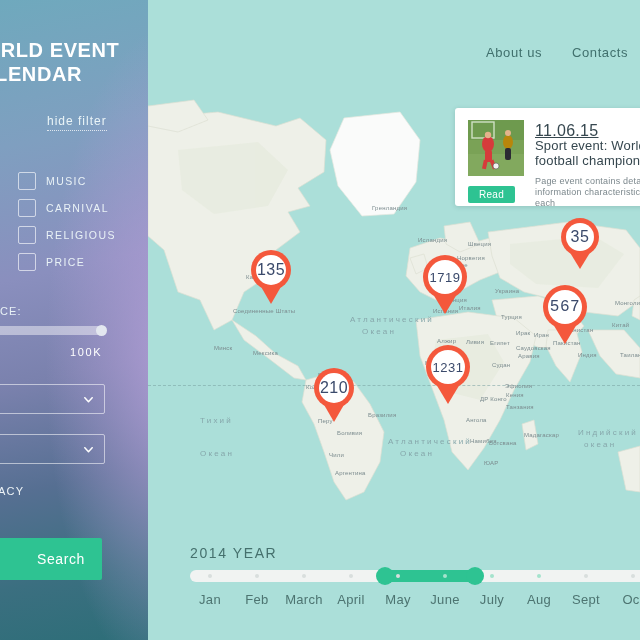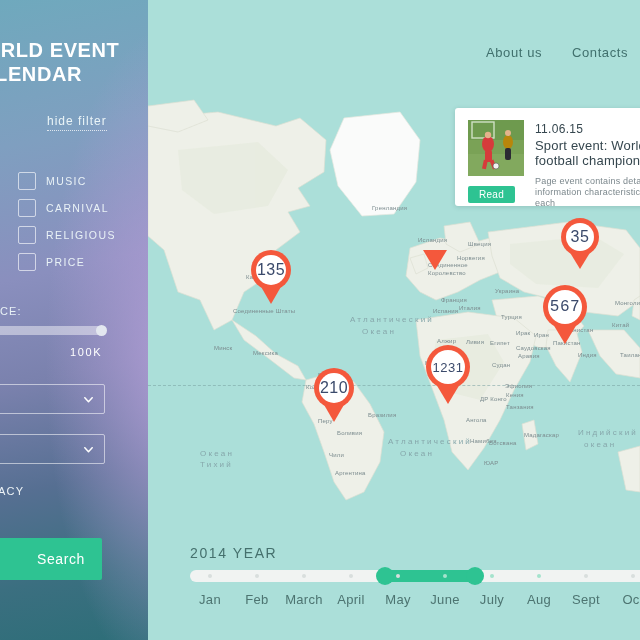--- a/index.html
+++ b/index.html
@@ -41,21 +41,21 @@
     border-left:calc(var(--d)/3.4) solid transparent;
     border-right:calc(var(--d)/3.4) solid transparent;
     border-top:calc(var(--d)/2.1) solid #f4583c;}
 
   
   .card{position:absolute;left:455px;top:108px;width:210px;height:98px;background:#fff;
     border-radius:3px;box-shadow:0 1px 5px rgba(40,70,70,.18);z-index:8;overflow:hidden;}
   .card .thumb{position:absolute;left:13px;top:12px;width:56px;height:56px;overflow:hidden;
     background:#6d9a4e;}
   .card .thumb svg{display:block;}
-  .card .date{position:absolute;left:80px;top:14px;font-size:12px;color:#36474f;letter-spacing:.3px;}
+  .card .date{position:absolute;left:80px;top:14px;font-size:16px;color:#36474f;letter-spacing:.3px;text-decoration:underline;}
   .card .title{position:absolute;left:80px;top:30px;width:140px;font-size:13px;color:#36474f;
     line-height:15px;letter-spacing:.2px;}
   .card .desc{position:absolute;left:80px;top:68px;width:132px;font-size:9px;color:#7c888d;
     line-height:11px;letter-spacing:.2px;}
   .card .readbtn{position:absolute;left:13px;top:78px;width:47px;height:17px;background:#2ec392;
     border-radius:2px;color:#fff;font-size:10px;display:flex;align-items:center;justify-content:center;
     letter-spacing:.3px;}
 
   
   .timeline{position:absolute;left:148px;right:0;bottom:0;height:110px;background:#abdfd9;z-index:6;}
@@ -200,21 +200,21 @@
         <div class="maplabel" style="left: 322px; top: 438px;">Намибия</div>
         <div class="maplabel" style="left: 341px; top: 440px;">Ботсвана</div>
         <div class="maplabel" style="left: 336px; top: 460px;">ЮАР</div>
         <div class="maplabel" style="left: 376px; top: 432px;">Мадагаскар</div>
         <div class="maplabel" style="left: 66px; top: 345px;">Минск</div>
         <div class="maplabel" style="left: 220px; top: 412px;">Бразилия</div>
       </div>
     <div id="oceanlabels">
         <div class="maplabel ocean" style="left: 202px; top: 315px;">Атлантический</div>
         <div class="maplabel ocean" style="left: 214px; top: 327px;">Океан</div>
-        <div class="maplabel ocean" style="left: 52px; top: 460px;">Тихий</div>
+        <div class="maplabel ocean" style="left: 52px; top: 416px;">Тихий</div>
         <div class="maplabel ocean" style="left: 52px; top: 449px;">Океан</div>
         <div class="maplabel ocean" style="left: 240px; top: 437px;">Атлантический</div>
         <div class="maplabel ocean" style="left: 252px; top: 449px;">Океан</div>
         <div class="maplabel ocean" style="left: 430px; top: 428px;">Индийский</div>
         <div class="maplabel ocean" style="left: 436px; top: 440px;">океан</div>
       </div>
   </div>
 
   <div id="pinlayer">
       <div class="pin" style="left: 251px; top: 250px; --d: 40px; --fs: 16px;">
@@ -227,20 +227,25 @@
       </div>
       <div class="pin" style="left: 314px; top: 368px; --d: 40px; --fs: 16px;">
         <div class="circ">
           <div class="inner">
             <span class="num">210</span>
           </div>
         </div>
         <div class="tail"></div>
       </div>
       <div class="pin" style="left: 423px; top: 255px; --d: 44px; --fs: 13px;">
+        <div class="circ">
+          <div class="inner">
+            <span class="num">1719</span>
+          </div>
+        </div>
         <div class="tail"></div>
       </div>
       <div class="pin" style="left: 426px; top: 345px; --d: 44px; --fs: 13px;">
         <div class="circ">
           <div class="inner">
             <span class="num">1231</span>
           </div>
         </div>
         <div class="tail"></div>
       </div>

